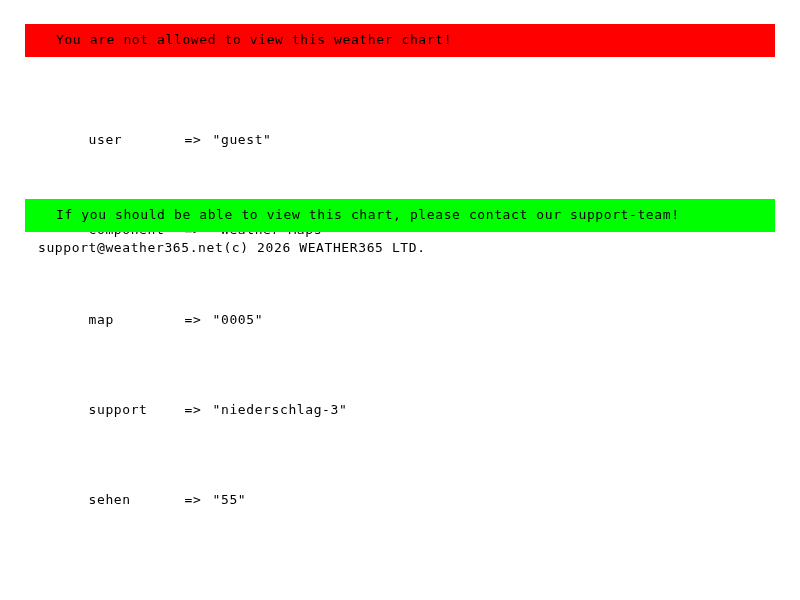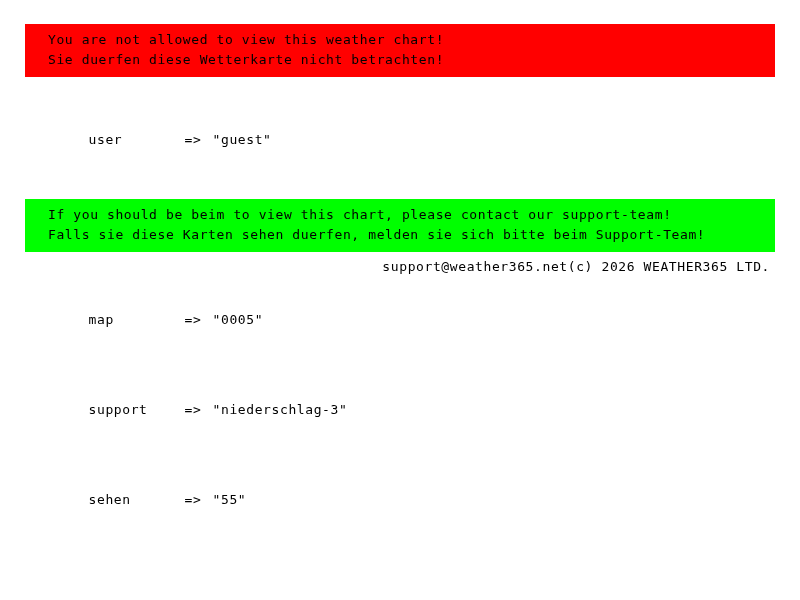--- a/index.html
+++ b/index.html
@@ -17,21 +17,21 @@
   }
   .page {
     position: relative;
     width: 800px;
     height: 600px;
   }
   .banner {
     position: absolute;
     left: 25px;
     width: 750px;
-    padding: 6px 0 7px 8px;
+    padding: 6px 0 7px 16px;
     box-sizing: border-box;
   }
   .banner-error {
     top: 24px;
     background: #ff0000;
   }
   .banner-ok {
     top: 199px;
     background: #00ff00;
   }
@@ -59,40 +59,39 @@
   .params .arrow {
     display: inline-block;
     width: 28px;
   }
   .params .val {
     display: inline-block;
   }
   .footer {
     position: absolute;
     left: 38px;
-    top: 259px;
+    top: 240px;
     width: 732px;
     display: flex;
-    justify-content: flex-end;
+    justify-content: flex-start;
     letter-spacing: 0.6px;
     white-space: pre;
   }
   .footer a {
     color: #000000;
     text-decoration: none;
   }
 </style>
 </head>
 <body>
 
 <div class="page">
 
   <div class="banner banner-error">
     <div class="line">You are not allowed to view this weather chart!</div>
-    <div class="line">Sie duerfen diese Wetterkarte nicht betrachten!</div>
   </div>
 
   <div class="params">
     <div class="row">
       <span class="key">user</span><span class="arrow">=&gt;</span><span class="val">"guest"</span>
     </div>
     <div class="row">
       <span class="key">component</span><span class="arrow">=&gt;</span><span class="val">"Weather Maps"</span>
     </div>
     <div class="row">
@@ -100,22 +99,21 @@
     </div>
     <div class="row">
       <span class="key">support</span><span class="arrow">=&gt;</span><span class="val">"niederschlag-3"</span>
     </div>
     <div class="row">
       <span class="key">sehen</span><span class="arrow">=&gt;</span><span class="val">"55"</span>
     </div>
   </div>
 
   <div class="banner banner-ok">
-    <div class="line">If you should be beim to view this chart, please contact our support-team!</div>
-    <div class="line">Falls sie diese Karten sehen duerfen, melden sie sich bitte beim Support-Team!</div>
+    <div class="line">If you should be able to view this chart, please contact our support-team!</div>
   </div>
 
   <div class="footer">
     <a href="#">support@weather365.net</a>
     <span>(c) 2026 WEATHER365 LTD.</span>
   </div>
 
 </div>
 
 </body></html>

